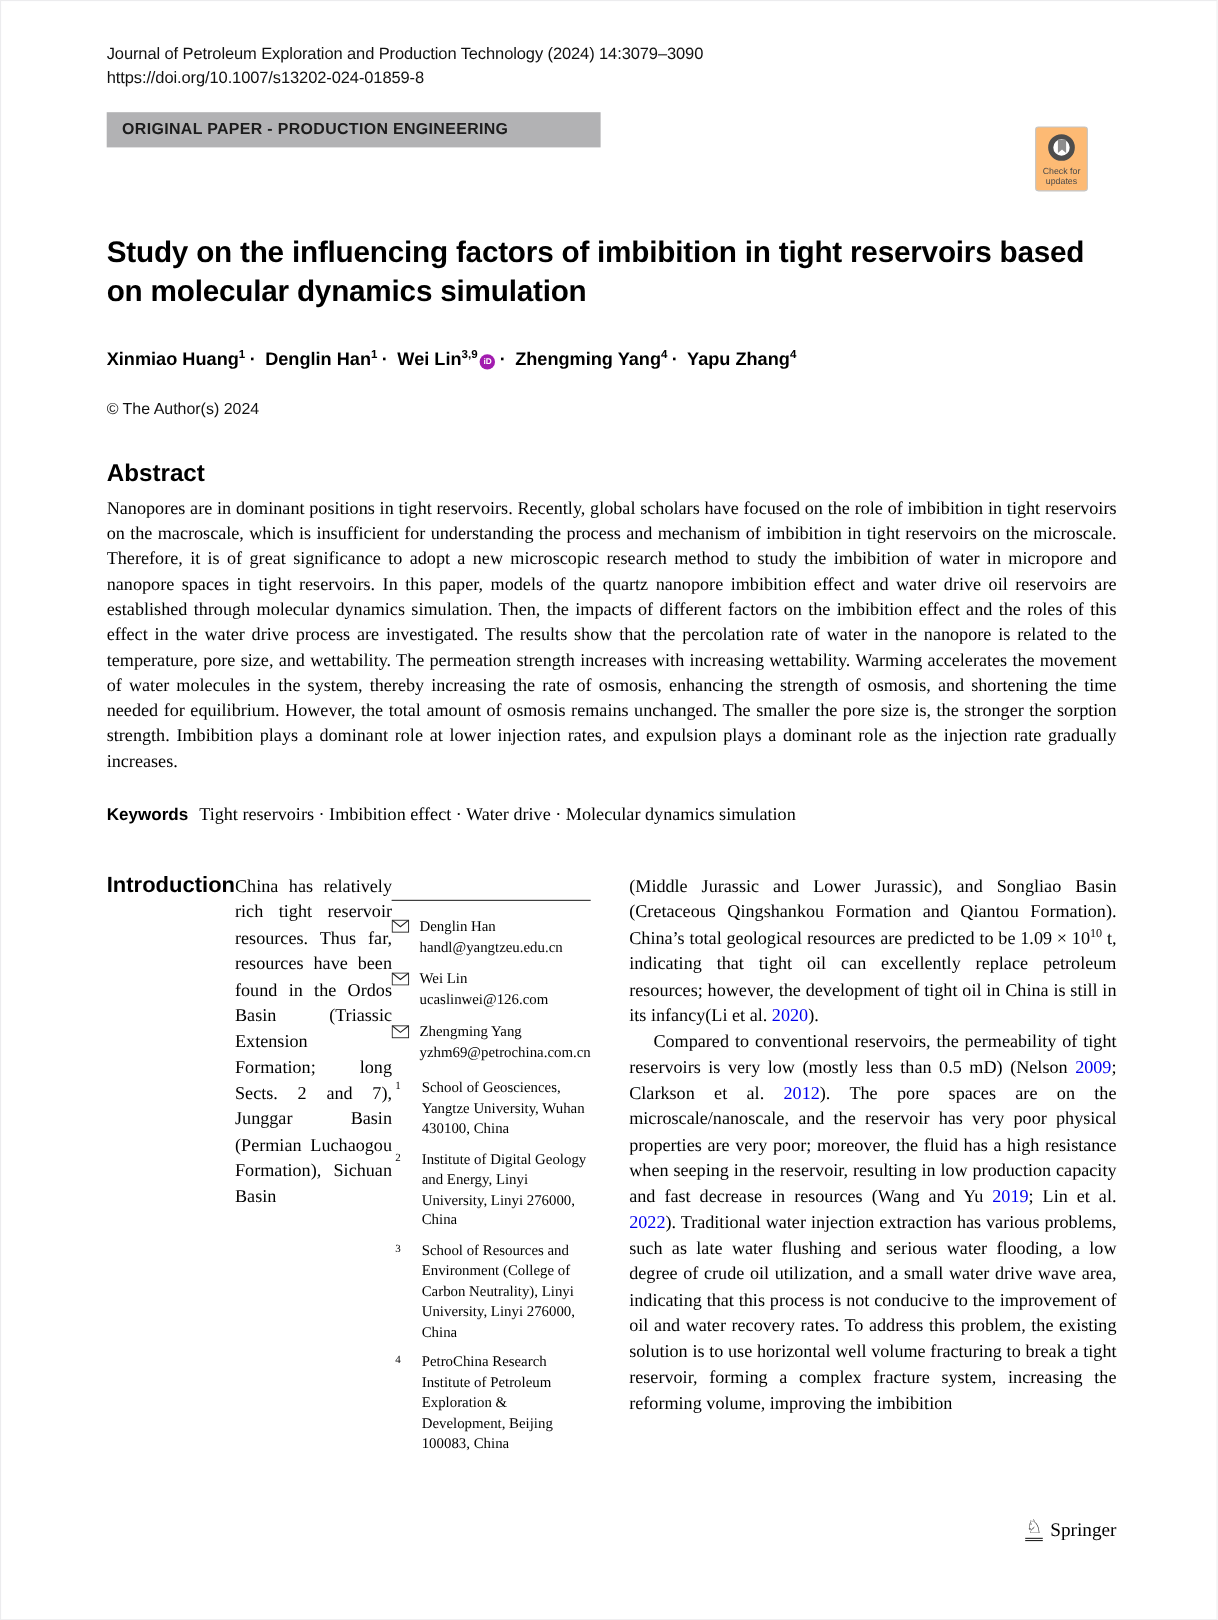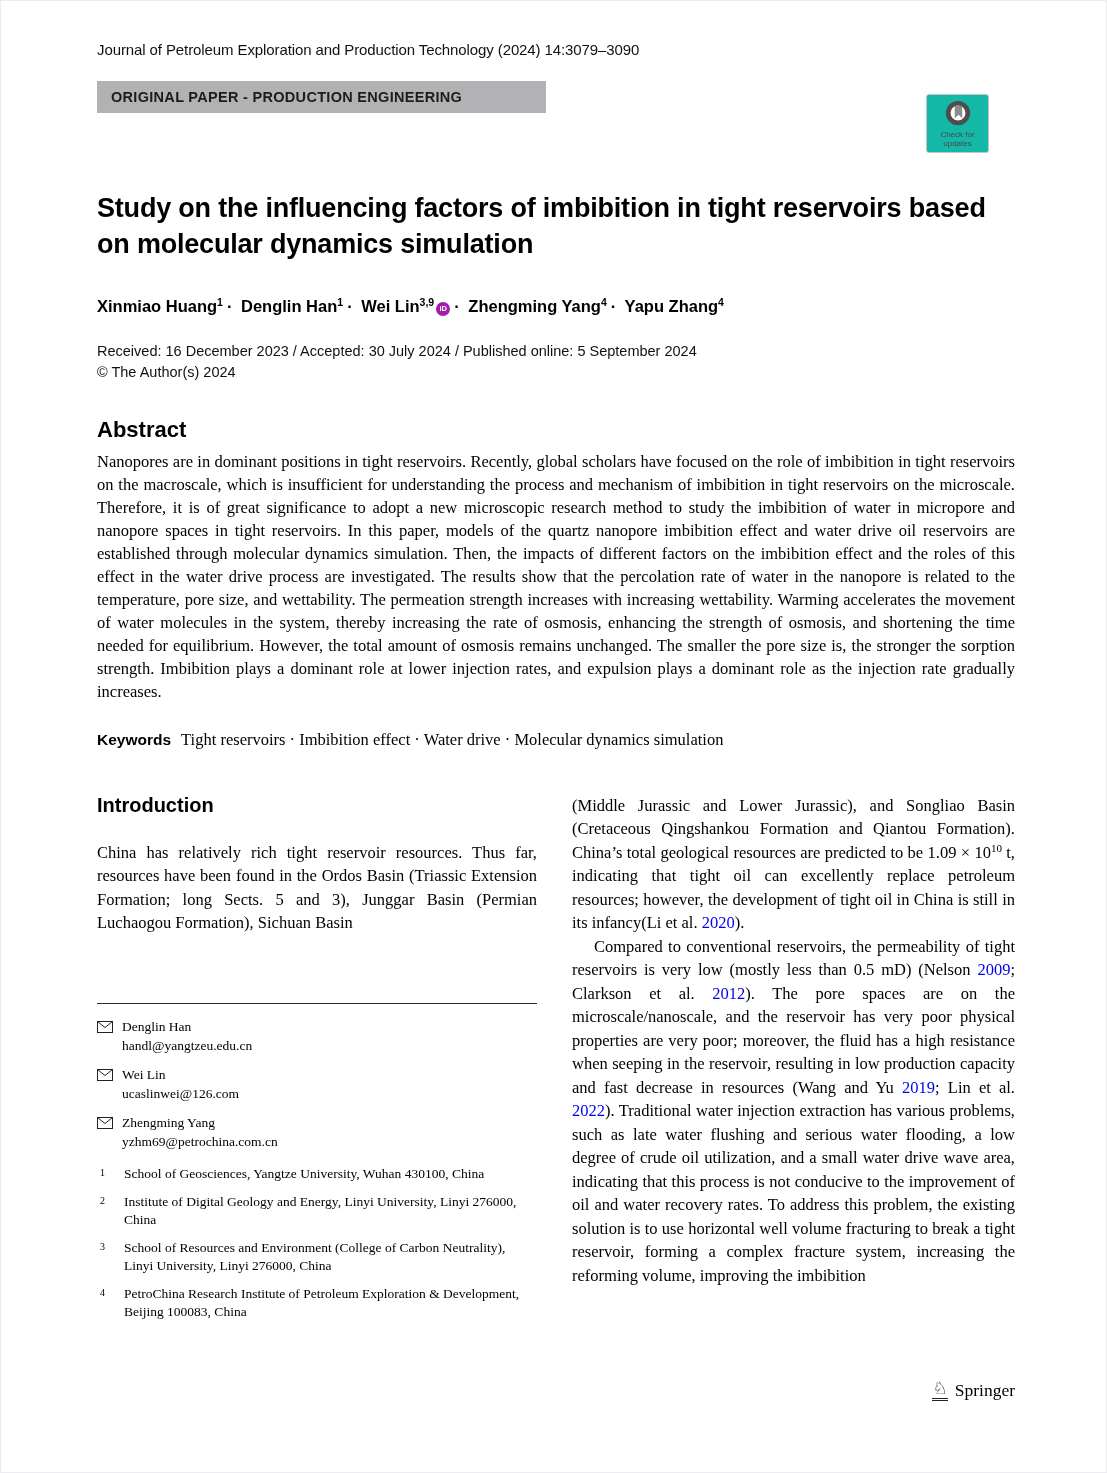--- a/index.html
+++ b/index.html
@@ -38,25 +38,25 @@
     background: #b2b2b4;
     color: #1c1c1c;
     font-family: "Liberation Sans", sans-serif;
     font-size: 14.5px;
     font-weight: bold;
     letter-spacing: 0.3px;
     padding: 8px 14px 8px 14px;
     width: 449px;
   }
   .check-badge {
-    width: 63px;
+    width: 48px;
     height: 59px;
     margin-top: 13px;
     margin-right: 26px;
-    background: #14b8a6;
+    background: #fdba74;
     border: 1px solid #c4c4c4;
     border-radius: 3px;
     display: flex;
     flex-direction: column;
     align-items: center;
     justify-content: center;
     cursor: pointer;
   }
   .check-badge svg { display: block; }
   .check-badge .cb-text {
@@ -136,21 +136,21 @@
     text-align: right;
   }
 
   
   .columns {
     margin-top: 44px;
     display: flex;
     gap: 35px;
     min-height: 537px;
   }
-  .col-left  { width: 441px; display: flex; flex-direction: column; }
+  .col-left  { width: 441px; display: flex; flex-direction: row; }
   .col-right { width: 444px; }
   .intro-h {
     font-family: "Liberation Sans", sans-serif;
     font-size: 20px;
     font-weight: bold;
     margin-bottom: 24px;
   }
   .body-para {
     font-size: 16.5px;
     line-height: 23.5px;
@@ -197,20 +197,21 @@
   }
   .publisher { font-size: 17.5px; }
 </style>
 </head>
 <body>
 
 <div class="page">
   <div class="content">
 
     <div class="hdr-line">Journal of Petroleum Exploration and Production Technology (2024) 14:3079–3090</div>
+    <div class="hdr-line">https://doi.org/10.1007/s13202-024-01859-8</div>
 
     <div class="banner-row">
       <div class="banner">ORIGINAL PAPER - PRODUCTION ENGINEERING</div>
       <div class="check-badge">
         <span>
           <svg width="28" height="28" viewBox="0 0 30 30">
             <circle cx="15" cy="14" r="10.5" fill="#ffffff" stroke="#4d4d4d" stroke-width="5"></circle>
             <path d="M11.5 6.5 h8 v13 l-4 -3.6 -4 3.6 z" fill="#8d8d8d"></path>
           </svg>
         </span>
@@ -225,35 +226,34 @@
 
     <div class="authors">
       <span><span>Xinmiao Huang</span><sup>1</sup></span><span class="author-sep">·</span>
       <span><span>Denglin Han</span><sup>1</sup></span><span class="author-sep">·</span>
       <span><span>Wei Lin</span><sup>3,9</sup></span><span class="orcid">iD</span><span class="author-sep">·</span>
       <span><span>Zhengming Yang</span><sup>4</sup></span><span class="author-sep">·</span>
       <span><span>Yapu Zhang</span><sup>4</sup></span>
     </div>
 
     <div class="meta">
-      <div>Received: 16 December 2023 / Accepted: 30 July 2024 / Published online: 5 September 2024</div>
       <div>© The Author(s) 2024</div>
     </div>
 
     <div class="abstract-h">Abstract</div>
     <div class="abstract-text">Nanopores are in dominant positions in tight reservoirs. Recently, global scholars have focused on the role of imbibition in tight reservoirs on the macroscale, which is insufficient for understanding the process and mechanism of imbibition in tight reservoirs on the microscale. Therefore, it is of great significance to adopt a new microscopic research method to study the imbibition of water in micropore and nanopore spaces in tight reservoirs. In this paper, models of the quartz nanopore imbibition effect and water drive oil reservoirs are established through molecular dynamics simulation. Then, the impacts of different factors on the imbibition effect and the roles of this effect in the water drive process are investigated. The results show that the percolation rate of water in the nanopore is related to the temperature, pore size, and wettability. The permeation strength increases with increasing wettability. Warming accelerates the movement of water molecules in the system, thereby increasing the rate of osmosis, enhancing the strength of osmosis, and shortening the time needed for equilibrium. However, the total amount of osmosis remains unchanged. The smaller the pore size is, the stronger the sorption strength. Imbibition plays a dominant role at lower injection rates, and expulsion plays a dominant role as the injection rate gradually increases.</div>
 
     <div class="keywords">
       <span class="kw-label">Keywords</span><span>Tight reservoirs · Imbibition effect · Water drive · Molecular dynamics simulation</span>
     </div>
 
     <div class="columns">
       <div class="col-left">
         <h2 class="intro-h">Introduction</h2>
-        <p class="body-para">China has relatively rich tight reservoir resources. Thus far, resources have been found in the Ordos Basin (Triassic Extension Formation; long Sects. 5 and 3), Junggar Basin (Permian Luchaogou Formation), Sichuan Basin</p>
+        <p class="body-para">China has relatively rich tight reservoir resources. Thus far, resources have been found in the Ordos Basin (Triassic Extension Formation; long Sects. 2 and 7), Junggar Basin (Permian Luchaogou Formation), Sichuan Basin</p>
 
         <div class="footnote-block">
           <div class="fn-divider"></div>
 
           <div class="corr">
             <span>
               <svg width="16" height="12" viewBox="0 0 16 12">
                   <rect x="0.5" y="0.5" width="15" height="11" fill="none" stroke="#222" stroke-width="1"></rect>
                   <path d="M0.5 0.5 L8 6.5 L15.5 0.5" fill="none" stroke="#222" stroke-width="1"></path>
                 </svg>

